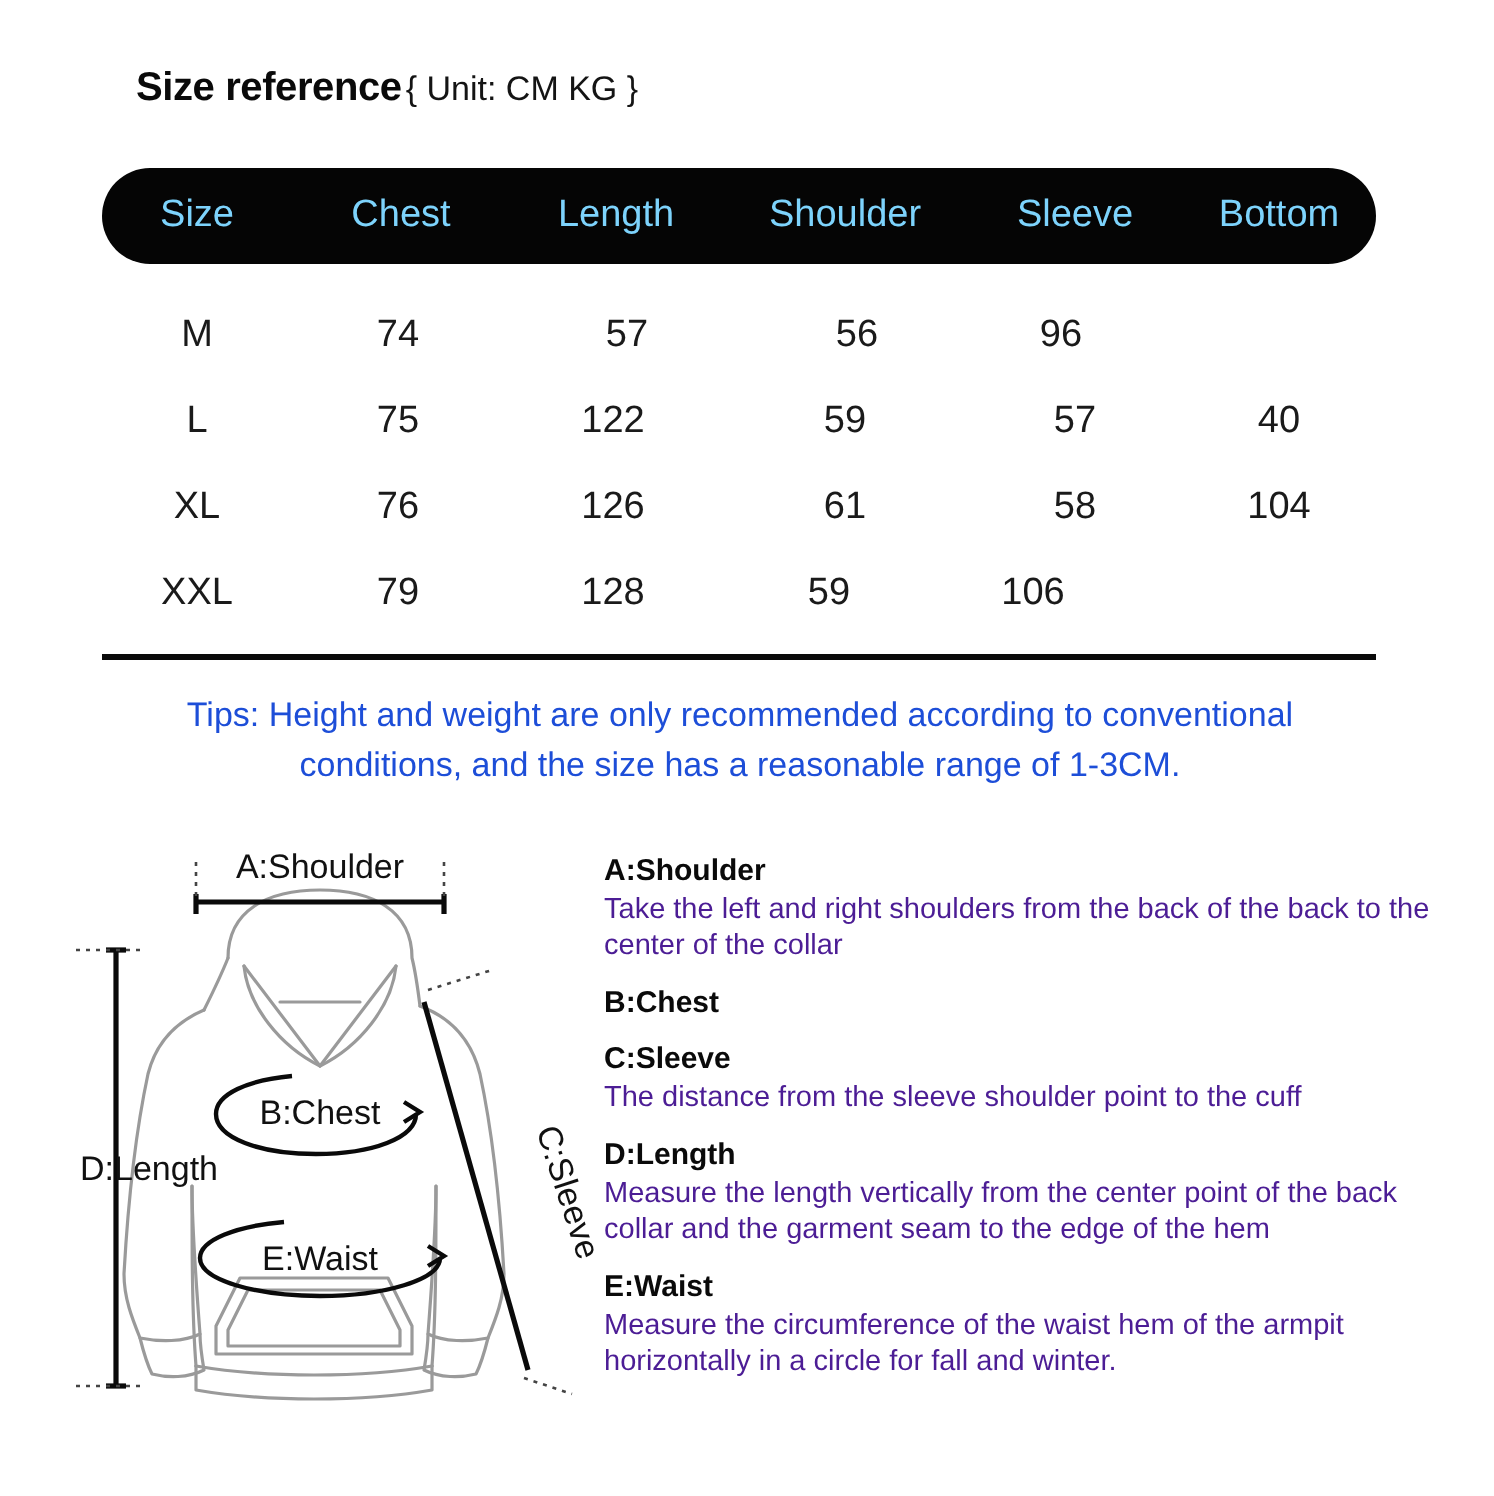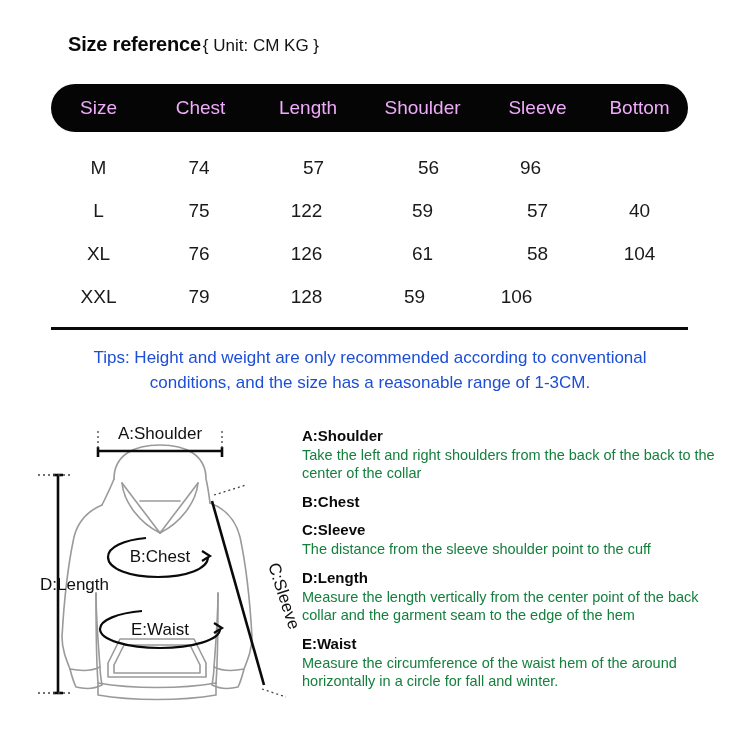--- a/index.html
+++ b/index.html
@@ -45,21 +45,21 @@
     width: 637px;
   }
   #table-header {
     background: #050505;
     border-radius: 24px;
     height: 48px;
     display: flex;
     align-items: center;
   }
   #table-header .cell {
-    color: #f0abfc;
+    color: #7dd3fc;
     font-size: 19px;
     text-align: center;
     font-weight: normal;
   }
   .row {
     display: flex;
     align-items: center;
     height: 42px;
   }
   .row .cell {
@@ -120,21 +120,21 @@
   .legend-item:last-child { margin-bottom: 0; }
   .legend-term {
     font-size: 15px;
     font-weight: bold;
     color: #0a0a0a;
     margin-bottom: 2px;
   }
   .legend-desc {
     font-size: 14.5px;
     line-height: 18px;
-    color: #15803d;
+    color: #4c1d95;
   }
 </style>
 </head>
 <body>
 
 <div id="title-row">
   <span id="title-main">Size reference</span>
   <span id="title-unit">{ Unit: CM KG }</span>
 </div>
 
@@ -286,15 +286,15 @@
   <div class="legend-item">
     <div class="legend-term">C:Sleeve</div>
     <div class="legend-desc">The distance from the sleeve shoulder point to the cuff</div>
   </div>
   <div class="legend-item">
     <div class="legend-term">D:Length</div>
     <div class="legend-desc">Measure the length vertically from the center point of the back collar and the garment seam to the edge of the hem</div>
   </div>
   <div class="legend-item">
     <div class="legend-term">E:Waist</div>
-    <div class="legend-desc">Measure the circumference of the waist hem of the around horizontally in a circle for fall and winter.</div>
+    <div class="legend-desc">Measure the circumference of the waist hem of the armpit horizontally in a circle for fall and winter.</div>
   </div>
 </div>
 
 </body></html>

